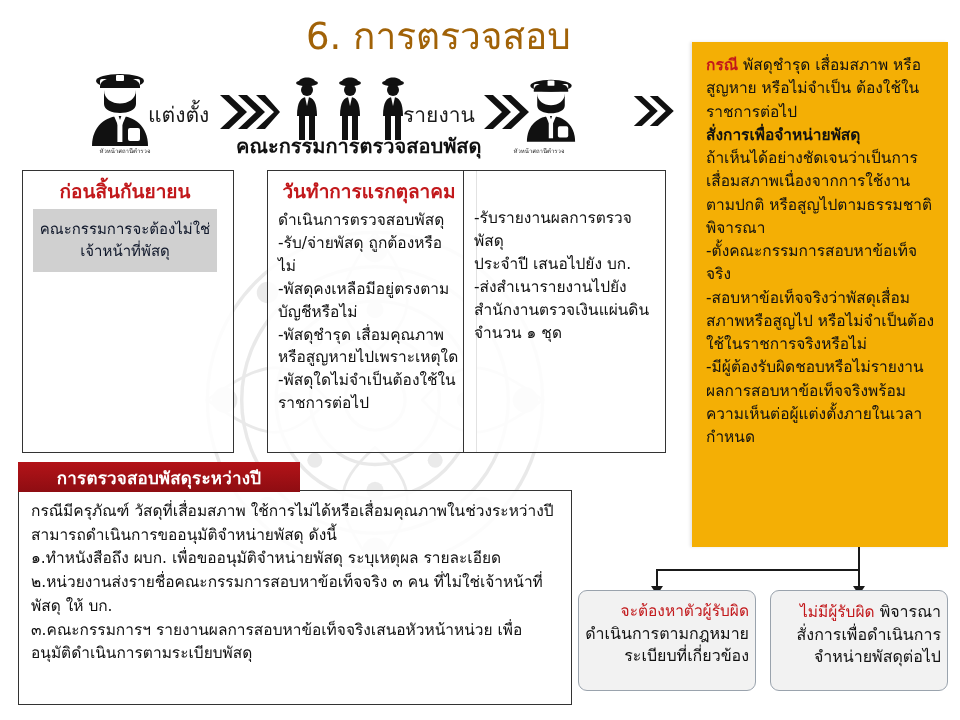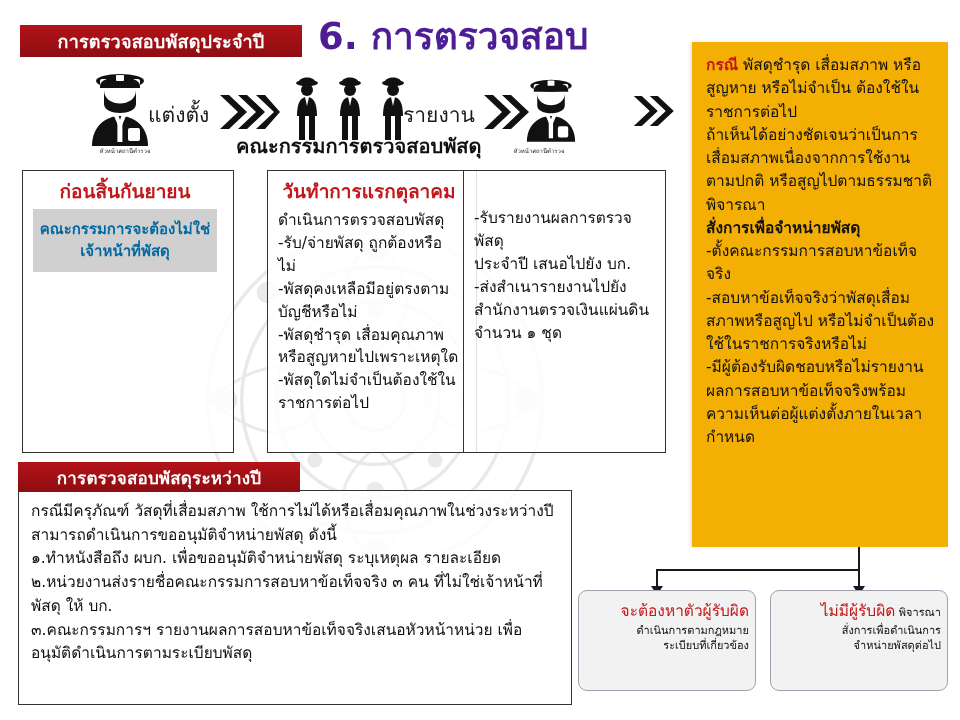--- a/index.html
+++ b/index.html
@@ -45,24 +45,24 @@
     font-size:18px;
   }
   #banner-interim{
     left:18px; top:462px; width:282px; height:30px;
     font-size:17px;
   }
 
   
   #main-title{
     position:absolute;
-    left:318px; top:6px;
+    left:306px; top:6px;
     font-size:37px;
-    font-weight:bold;
-    color:#4c1d95;
+    font-weight:normal;
+    color:#a16207;
     letter-spacing:0px;
     white-space:nowrap;
     z-index:5;
   }
 
   
   .flow-label{
     position:absolute;
     font-size:21px;
     color:#1a1a1a;
@@ -132,22 +132,22 @@
     font-size:15.5px;
     color:#111;
     line-height:1.48;
   }
   .card-body div{white-space:normal;}
   #card-3 .card-body{ padding-top:28px; }
 
   .note-box{
     margin-top:4px;
     background:#D0D0D0;
-    color:#0369a1;
-    font-weight:bold;
+    color:#0f172a;
+    font-weight:normal;
     font-size:15px;
     text-align:center;
     padding:10px 4px 10px 4px;
     line-height:1.45;
   }
 
   
   #interim-panel{
     position:absolute;
     left:18px; top:490px; width:554px; height:215px;
@@ -209,21 +209,21 @@
   }
   #result-1{ left:578px; top:590px; width:178px; height:101px; }
   #result-2{ left:770px; top:590px; width:178px; height:101px; }
   .result-box .r-head{
     color:#C2181B;
     font-size:15.5px;
     line-height:1.4;
   }
   .result-box .r-body{
     color:#111;
-    font-size:11px;
+    font-size:16px;
     line-height:1.42;
   }
 </style>
 </head>
 <body>
 
 <div id="slide">
 
   <div class="watermark">
     <svg viewBox="0 0 200 200" xmlns="http://www.w3.org/2000/svg">
@@ -254,21 +254,20 @@
       </g>
       <g fill="none" stroke="#c9c9c9" stroke-width="1.3">
         <path d="M100 22 C120 50 120 60 100 78 C80 60 80 50 100 22 Z"></path>
         <path d="M100 178 C120 150 120 140 100 122 C80 140 80 150 100 178 Z"></path>
         <path d="M22 100 C50 120 60 120 78 100 C60 80 50 80 22 100 Z"></path>
         <path d="M178 100 C150 120 140 120 122 100 C140 80 150 80 178 100 Z"></path>
       </g>
     </svg>
   </div>
 
-  <div class="red-banner" id="banner-annual">การตรวจสอบพัสดุประจำปี</div>
 
   <div id="main-title">6. การตรวจสอบ</div>
 
   <div class="person-icon" id="icon-chief-left">
     <svg width="72" height="76" viewBox="0 0 72 76" xmlns="http://www.w3.org/2000/svg">
       <ellipse cx="36" cy="11" rx="24" ry="7" fill="#111"></ellipse>
       <rect x="16" y="9" width="40" height="7" rx="2" fill="#fff"></rect>
       <path d="M16 16 C16 4 56 4 56 16 L56 18 L16 18 Z" fill="#111"></path>
       <rect x="32" y="5" width="8" height="6" rx="1" fill="#fff"></rect>
       <path d="M20 20 C20 38 52 38 52 20 L52 34 C52 46 20 46 20 34 Z" fill="#111"></path>
@@ -385,22 +384,22 @@
       <div>-ส่งสำเนารายงานไปยัง</div>
       <div>สำนักงานตรวจเงินแผ่นดิน</div>
       <div>จำนวน ๑ ชุด</div>
     </div>
   </div>
 
   <div id="yellow-panel">
     <div class="y-body">
       <span class="y-head">กรณี</span><span> พัสดุชำรุด เสื่อมสภาพ หรือสูญหาย หรือไม่จำเป็น ต้องใช้ในราชการต่อไป</span>
     </div>
+    <div class="y-body y-head">สั่งการเพื่อจำหน่ายพัสดุ</div>
     <div class="y-body">ถ้าเห็นได้อย่างชัดเจนว่าเป็นการเสื่อมสภาพเนื่องจากการใช้งานตามปกติ หรือสูญไปตามธรรมชาติ พิจารณา</div>
-    <div class="y-body y-head">สั่งการเพื่อจำหน่ายพัสดุ</div>
     <div class="y-body">-ตั้งคณะกรรมการสอบหาข้อเท็จจริง</div>
     <div class="y-body">-สอบหาข้อเท็จจริงว่าพัสดุเสื่อมสภาพหรือสูญไป หรือไม่จำเป็นต้องใช้ในราชการจริงหรือไม่</div>
     <div class="y-body">-มีผู้ต้องรับผิดชอบหรือไม่รายงานผลการสอบหาข้อเท็จจริงพร้อมความเห็นต่อผู้แต่งตั้งภายในเวลากำหนด</div>
   </div>
 
   <div class="red-banner" id="banner-interim">การตรวจสอบพัสดุระหว่างปี</div>
 
   <div id="interim-panel">
     <div class="card-body">
       <div>กรณีมีครุภัณฑ์ วัสดุที่เสื่อมสภาพ ใช้การไม่ได้หรือเสื่อมคุณภาพในช่วงระหว่างปี</div>

